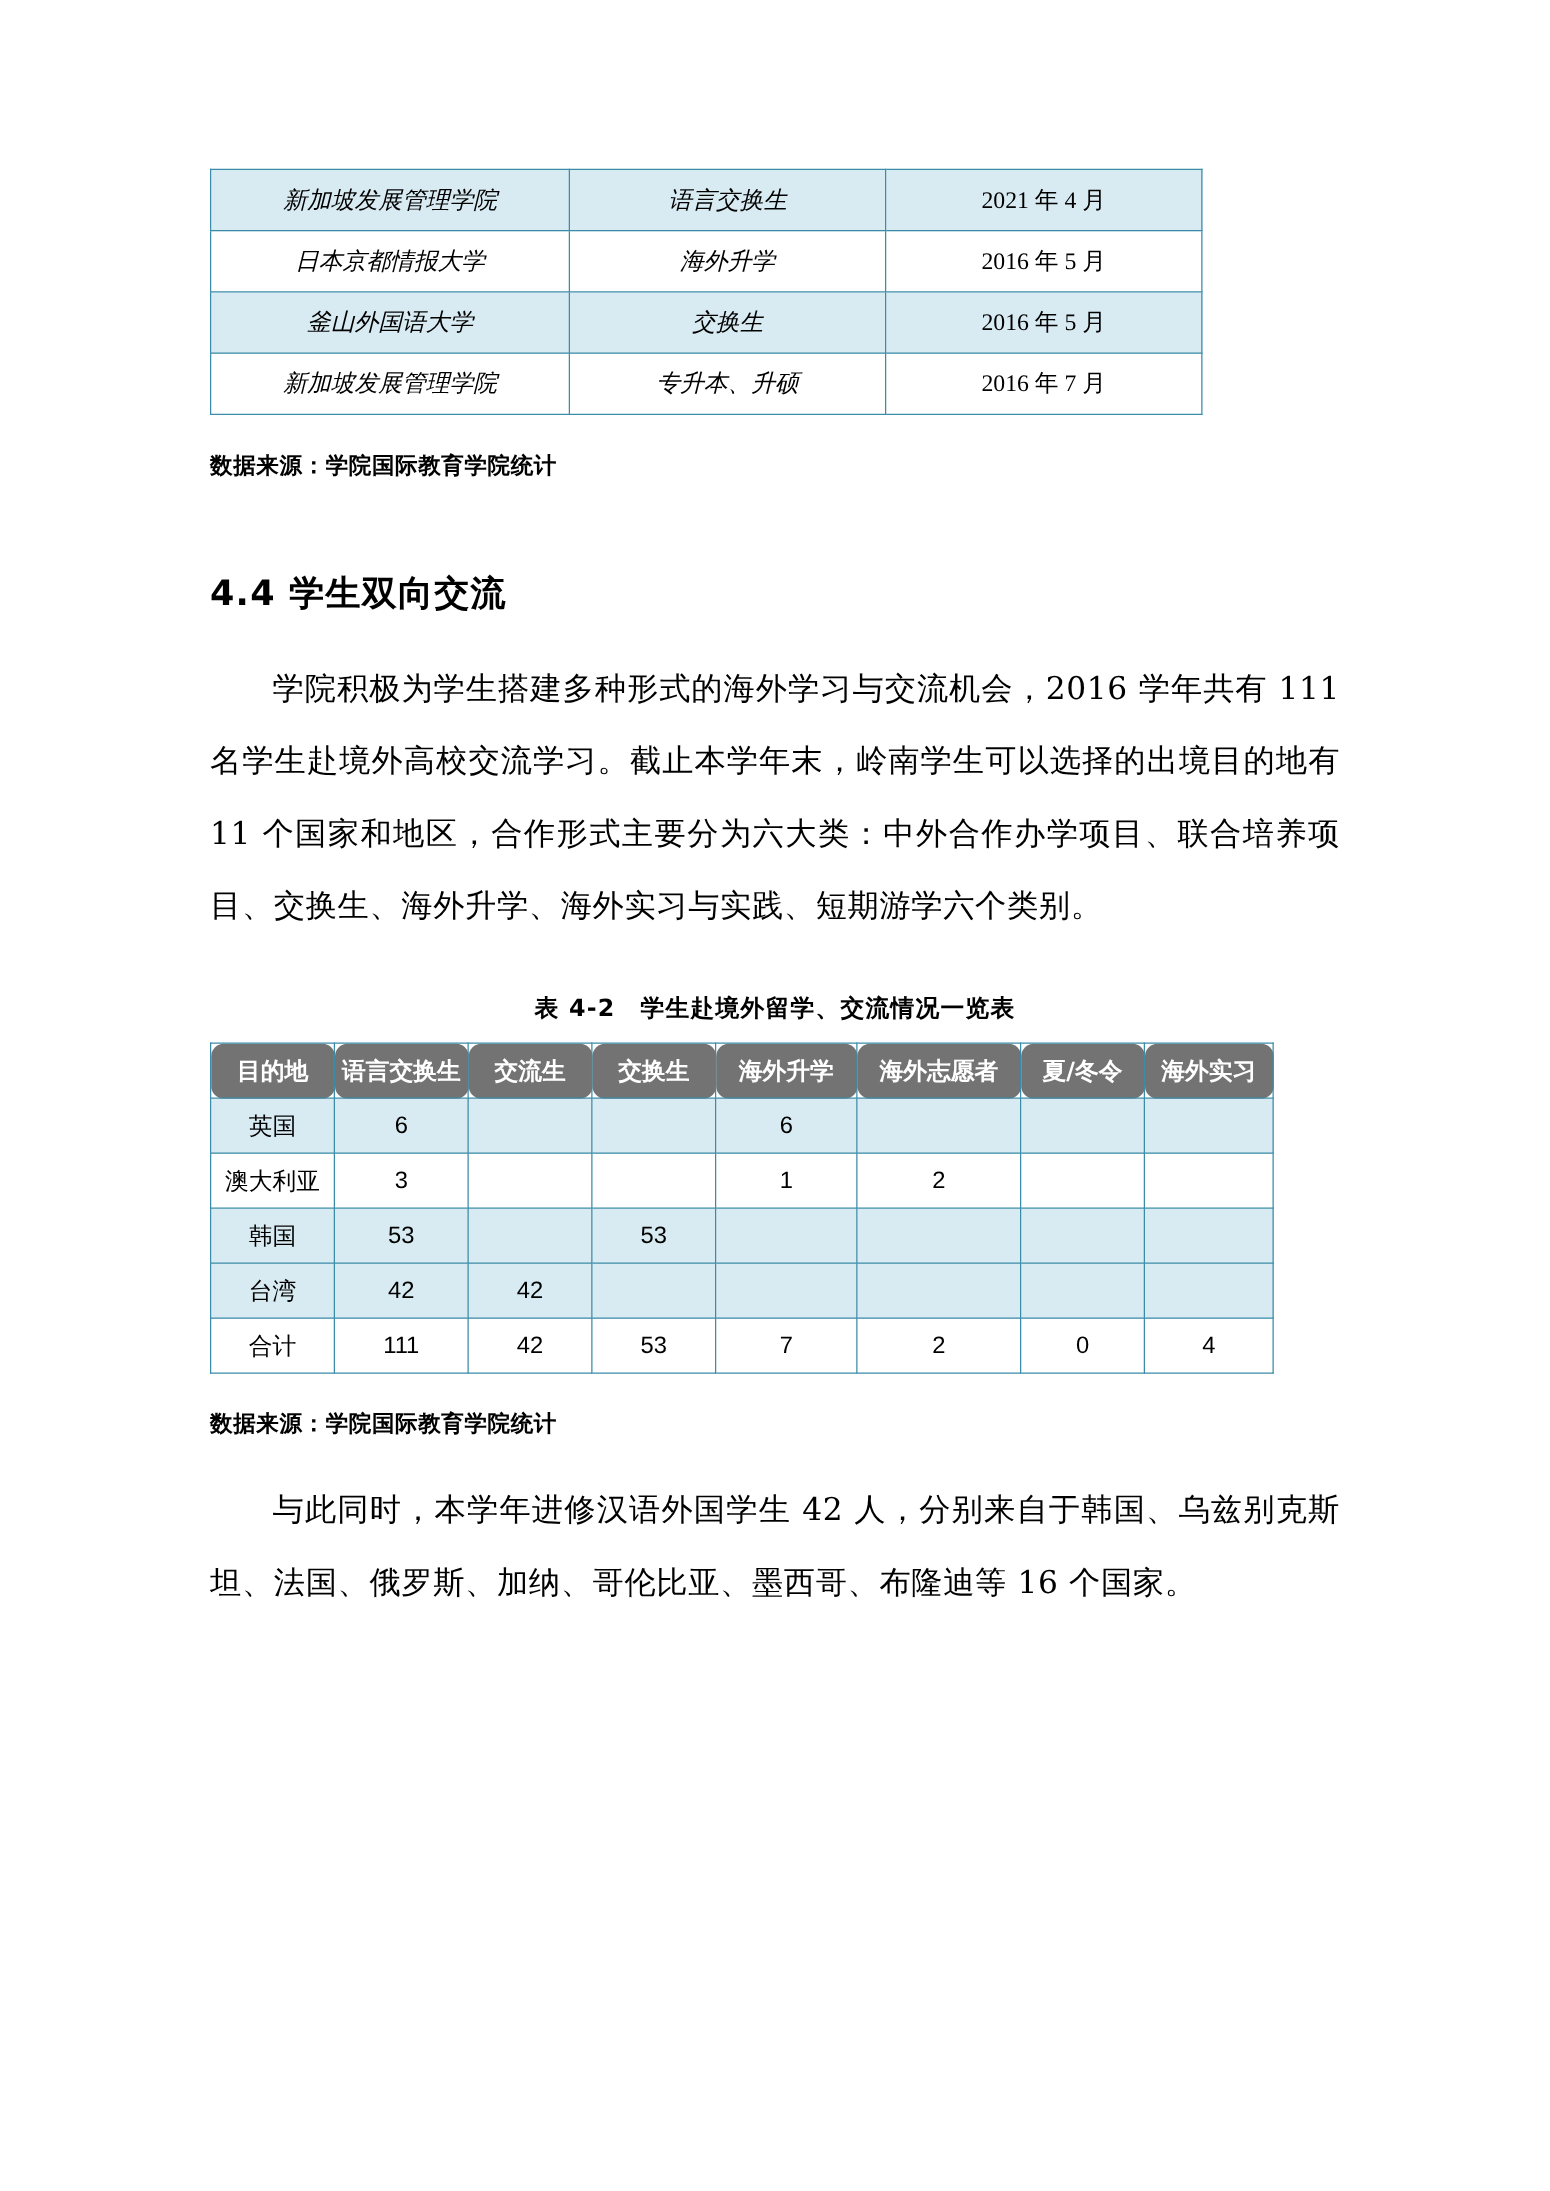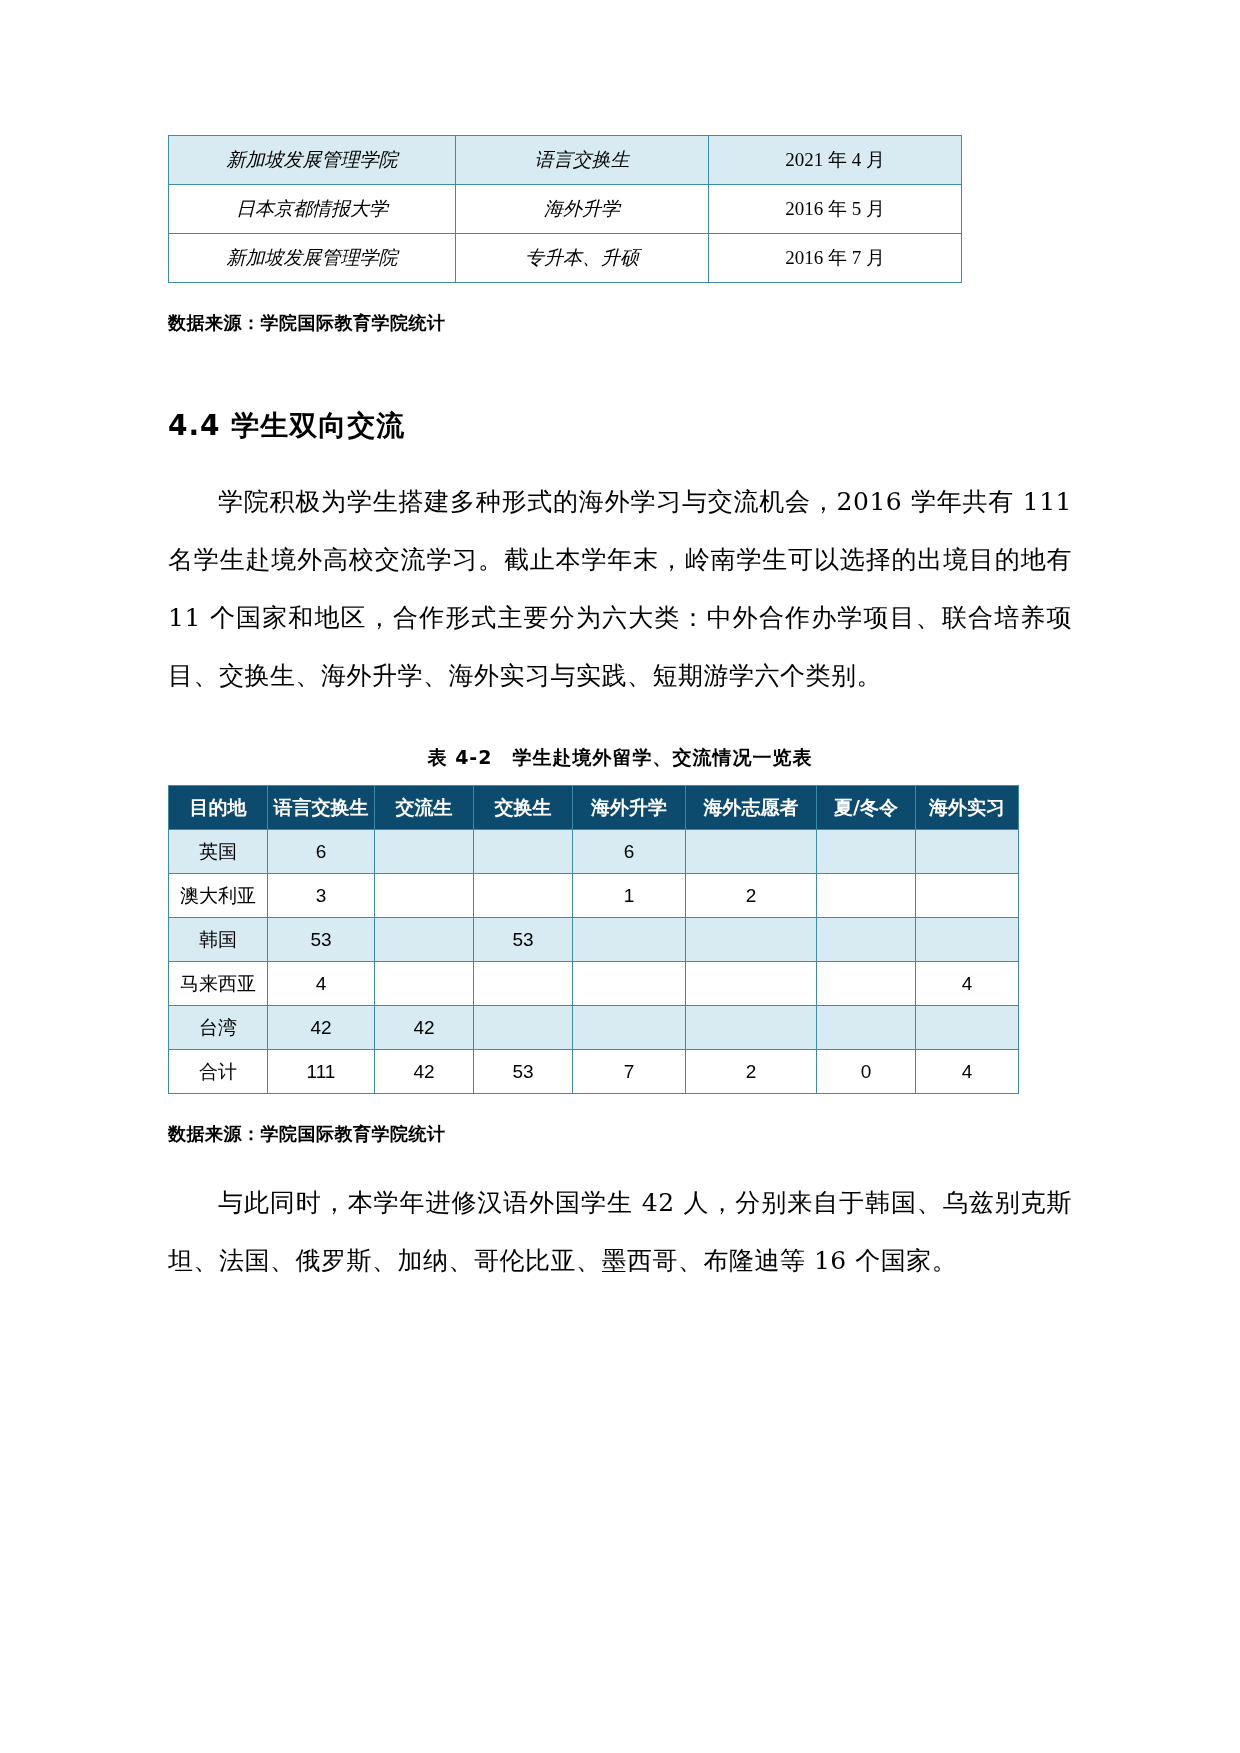--- a/index.html
+++ b/index.html
@@ -95,25 +95,26 @@
   }
   .data-table th, .data-table td {
     border: 1px solid #3b8ca8;
     height: 41px;
     text-align: center;
     vertical-align: middle;
     font-size: 19px;
     font-family: "Liberation Sans", sans-serif;
   }
   .data-table th {
-    background: #0c4a6e;
+    background: #737373;
     color: #ffffff;
     font-family: "DejaVu Serif", serif;
     font-weight: bold;
     font-size: 19px;
+    border-radius: 10px;
   }
   .data-table td.label {
     font-family: Liberation Sans, sans-serif;
   }
   .data-table tr.shaded td {
     background: #d9ebf2;
   }
   .dt-c0 { width: 96px; }
   .dt-c1 { width: 104px; }
   .dt-c2 { width: 96px; }
@@ -133,20 +134,25 @@
       <tr class="shaded">
         <td class="col-a cn">新加坡发展管理学院</td>
         <td class="col-b cn">语言交换生</td>
         <td class="col-c">2021 年 4 月</td>
       </tr>
       <tr>
         <td class="col-a cn">日本京都情报大学</td>
         <td class="col-b cn">海外升学</td>
         <td class="col-c">2016 年 5 月</td>
       </tr>
+      <tr class="shaded">
+        <td class="col-a cn">釜山外国语大学</td>
+        <td class="col-b cn">交换生</td>
+        <td class="col-c">2016 年 5 月</td>
+      </tr>
       <tr>
         <td class="col-a cn">新加坡发展管理学院</td>
         <td class="col-b cn">专升本、升硕</td>
         <td class="col-c">2016 年 7 月</td>
       </tr>
     </tbody>
   </table>
 
   <div class="source-note">数据来源：学院国际教育学院统计</div>
 
@@ -193,30 +199,20 @@
       <tr class="shaded">
         <td class="label">韩国</td>
         <td>53</td>
         <td></td>
         <td>53</td>
         <td></td>
         <td></td>
         <td></td>
         <td></td>
       </tr>
-      <tr>
-        <td class="label">马来西亚</td>
-        <td>4</td>
-        <td></td>
-        <td></td>
-        <td></td>
-        <td></td>
-        <td></td>
-        <td>4</td>
-      </tr>
       <tr class="shaded">
         <td class="label">台湾</td>
         <td>42</td>
         <td>42</td>
         <td></td>
         <td></td>
         <td></td>
         <td></td>
         <td></td>
       </tr>

